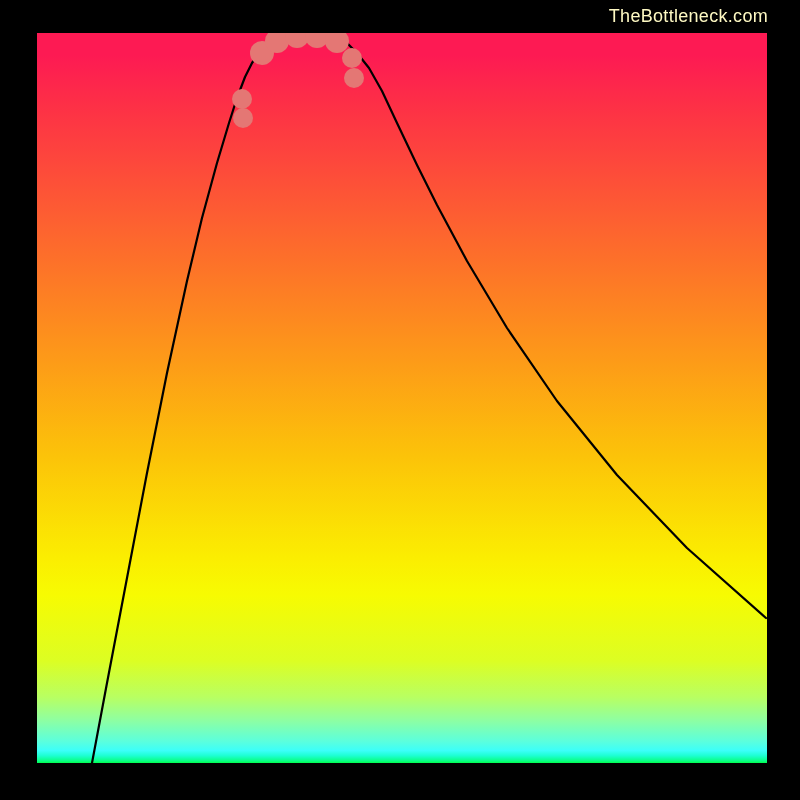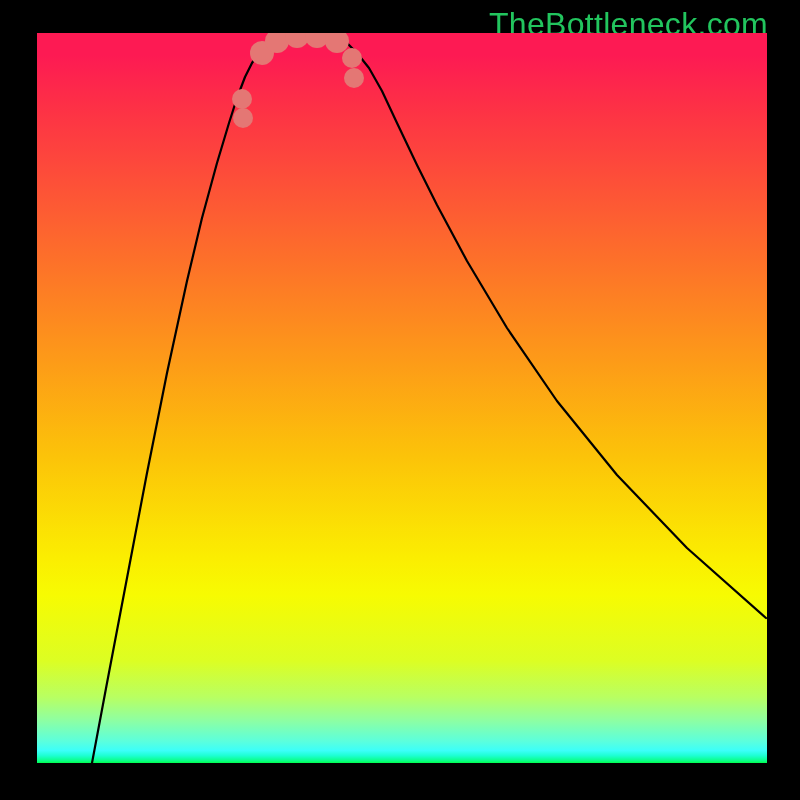--- a/index.html
+++ b/index.html
@@ -49,23 +49,23 @@
       #1dffd2 99%,
       #0aff85 99.7%,
       #00ff4e 100%
     );
   }
   .watermark {
     position: absolute;
     top: 6px;
     right: 32px;
     font-family: Arial, Helvetica, sans-serif;
-    font-size: 32px;
+    font-size: 18px;
     letter-spacing: 0.3px;
-    color: #22c55e;
+    color: #fef9c3;
     user-select: none;
   }
   svg.curve {
     position: absolute;
     left: 0;
     top: 0;
     width: 730px;
     height: 730px;
   }
 </style>

